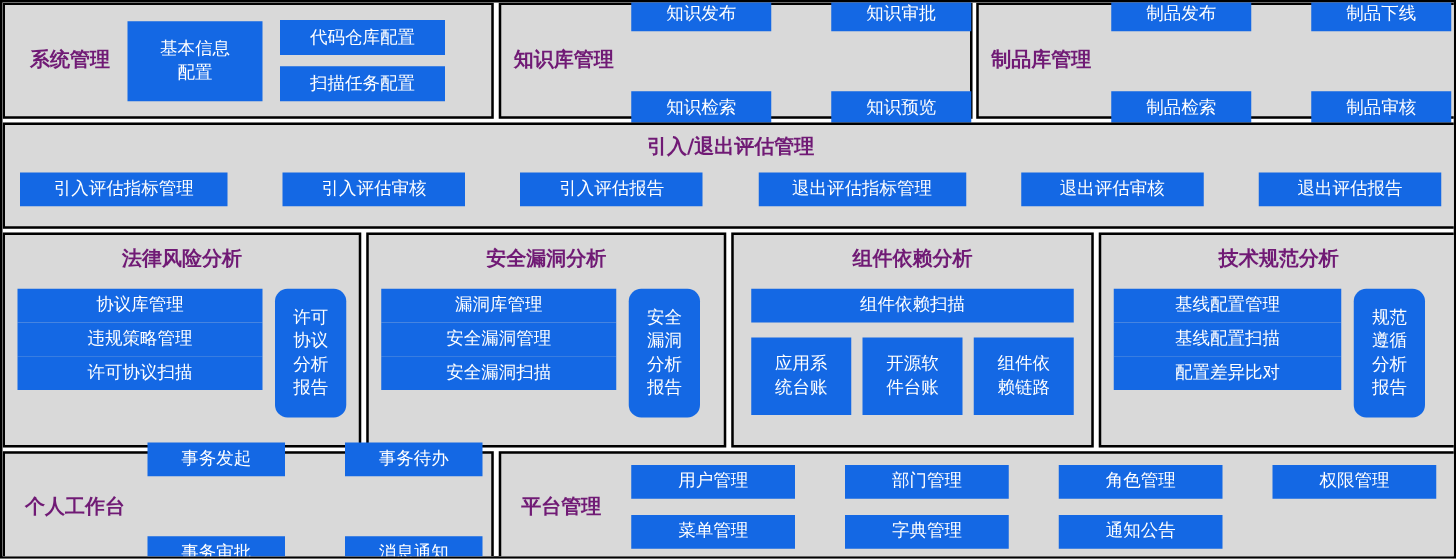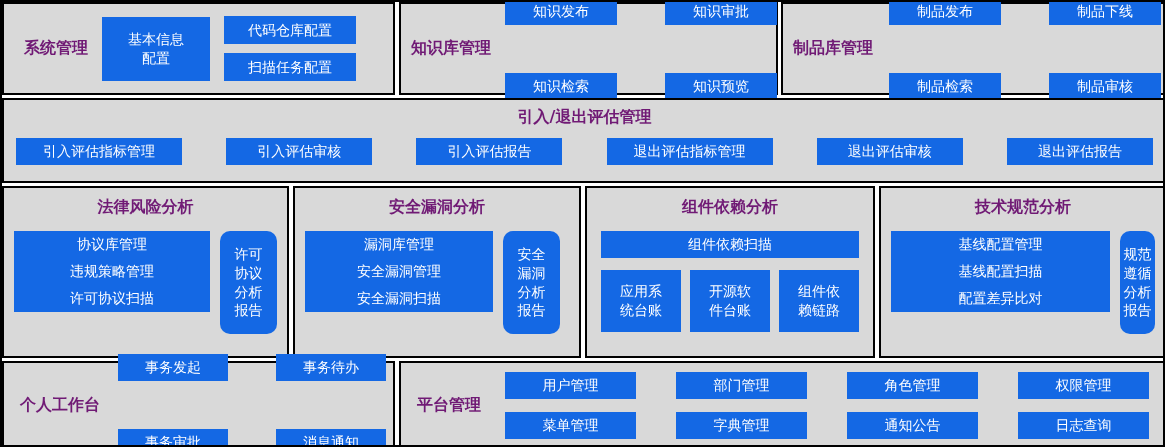--- a/index.html
+++ b/index.html
@@ -66,21 +66,21 @@
   .p-legal     { left:0;     width:287px; }
   .p-security  { left:291px; width:288px; }
   .p-component { left:583px; width:290px; }
   .p-techspec  { left:877px; width:288px; }
 
   .analysis-body { display:flex; padding:0 10px; margin-top:13px; gap:10px; align-items:stretch; }
   .stack3 { display:flex; flex-direction:column; flex:0 0 auto; }
   .stack3 .btn { height:27px; }
   .btn-w196 { width:196px; }
   .btn-w188 { width:188px; }
-  .btn-w182 { width:219px;text-align:right; }
+  .btn-w182 { width:182px;text-align:right; }
   .btn-report { width:57px; height:103px;border-radius:10px; }
 
   .comp-wide { margin:13px 14px 0 14px; height:27px; }
   .comp-row { display:flex; justify-content:space-between; padding:0 14px; margin-top:12px; }
   .comp-row .btn { width:80px; height:62px; }
 
   
   .p-personal { left:0; top:359px; width:393px; height:88px; display:flex; align-items:center; padding:0 14px 0 16px; gap:18px; }
   .p-personal .grid2x2 { grid-template-columns:repeat(2,110px); }
   .p-personal .grid2x2 .btn { width:110px; }
@@ -207,17 +207,16 @@
   <div class="panel p-platform">
     <span class="panel-title">平台管理</span>
     <div class="grid4x2">
       <div class="btn">用户管理</div>
       <div class="btn">部门管理</div>
       <div class="btn">角色管理</div>
       <div class="btn">权限管理</div>
       <div class="btn">菜单管理</div>
       <div class="btn">字典管理</div>
       <div class="btn">通知公告</div>
-      <div class="btn">日志查询</div>
     </div>
   </div>
 
 </div>
 
 </body></html>

